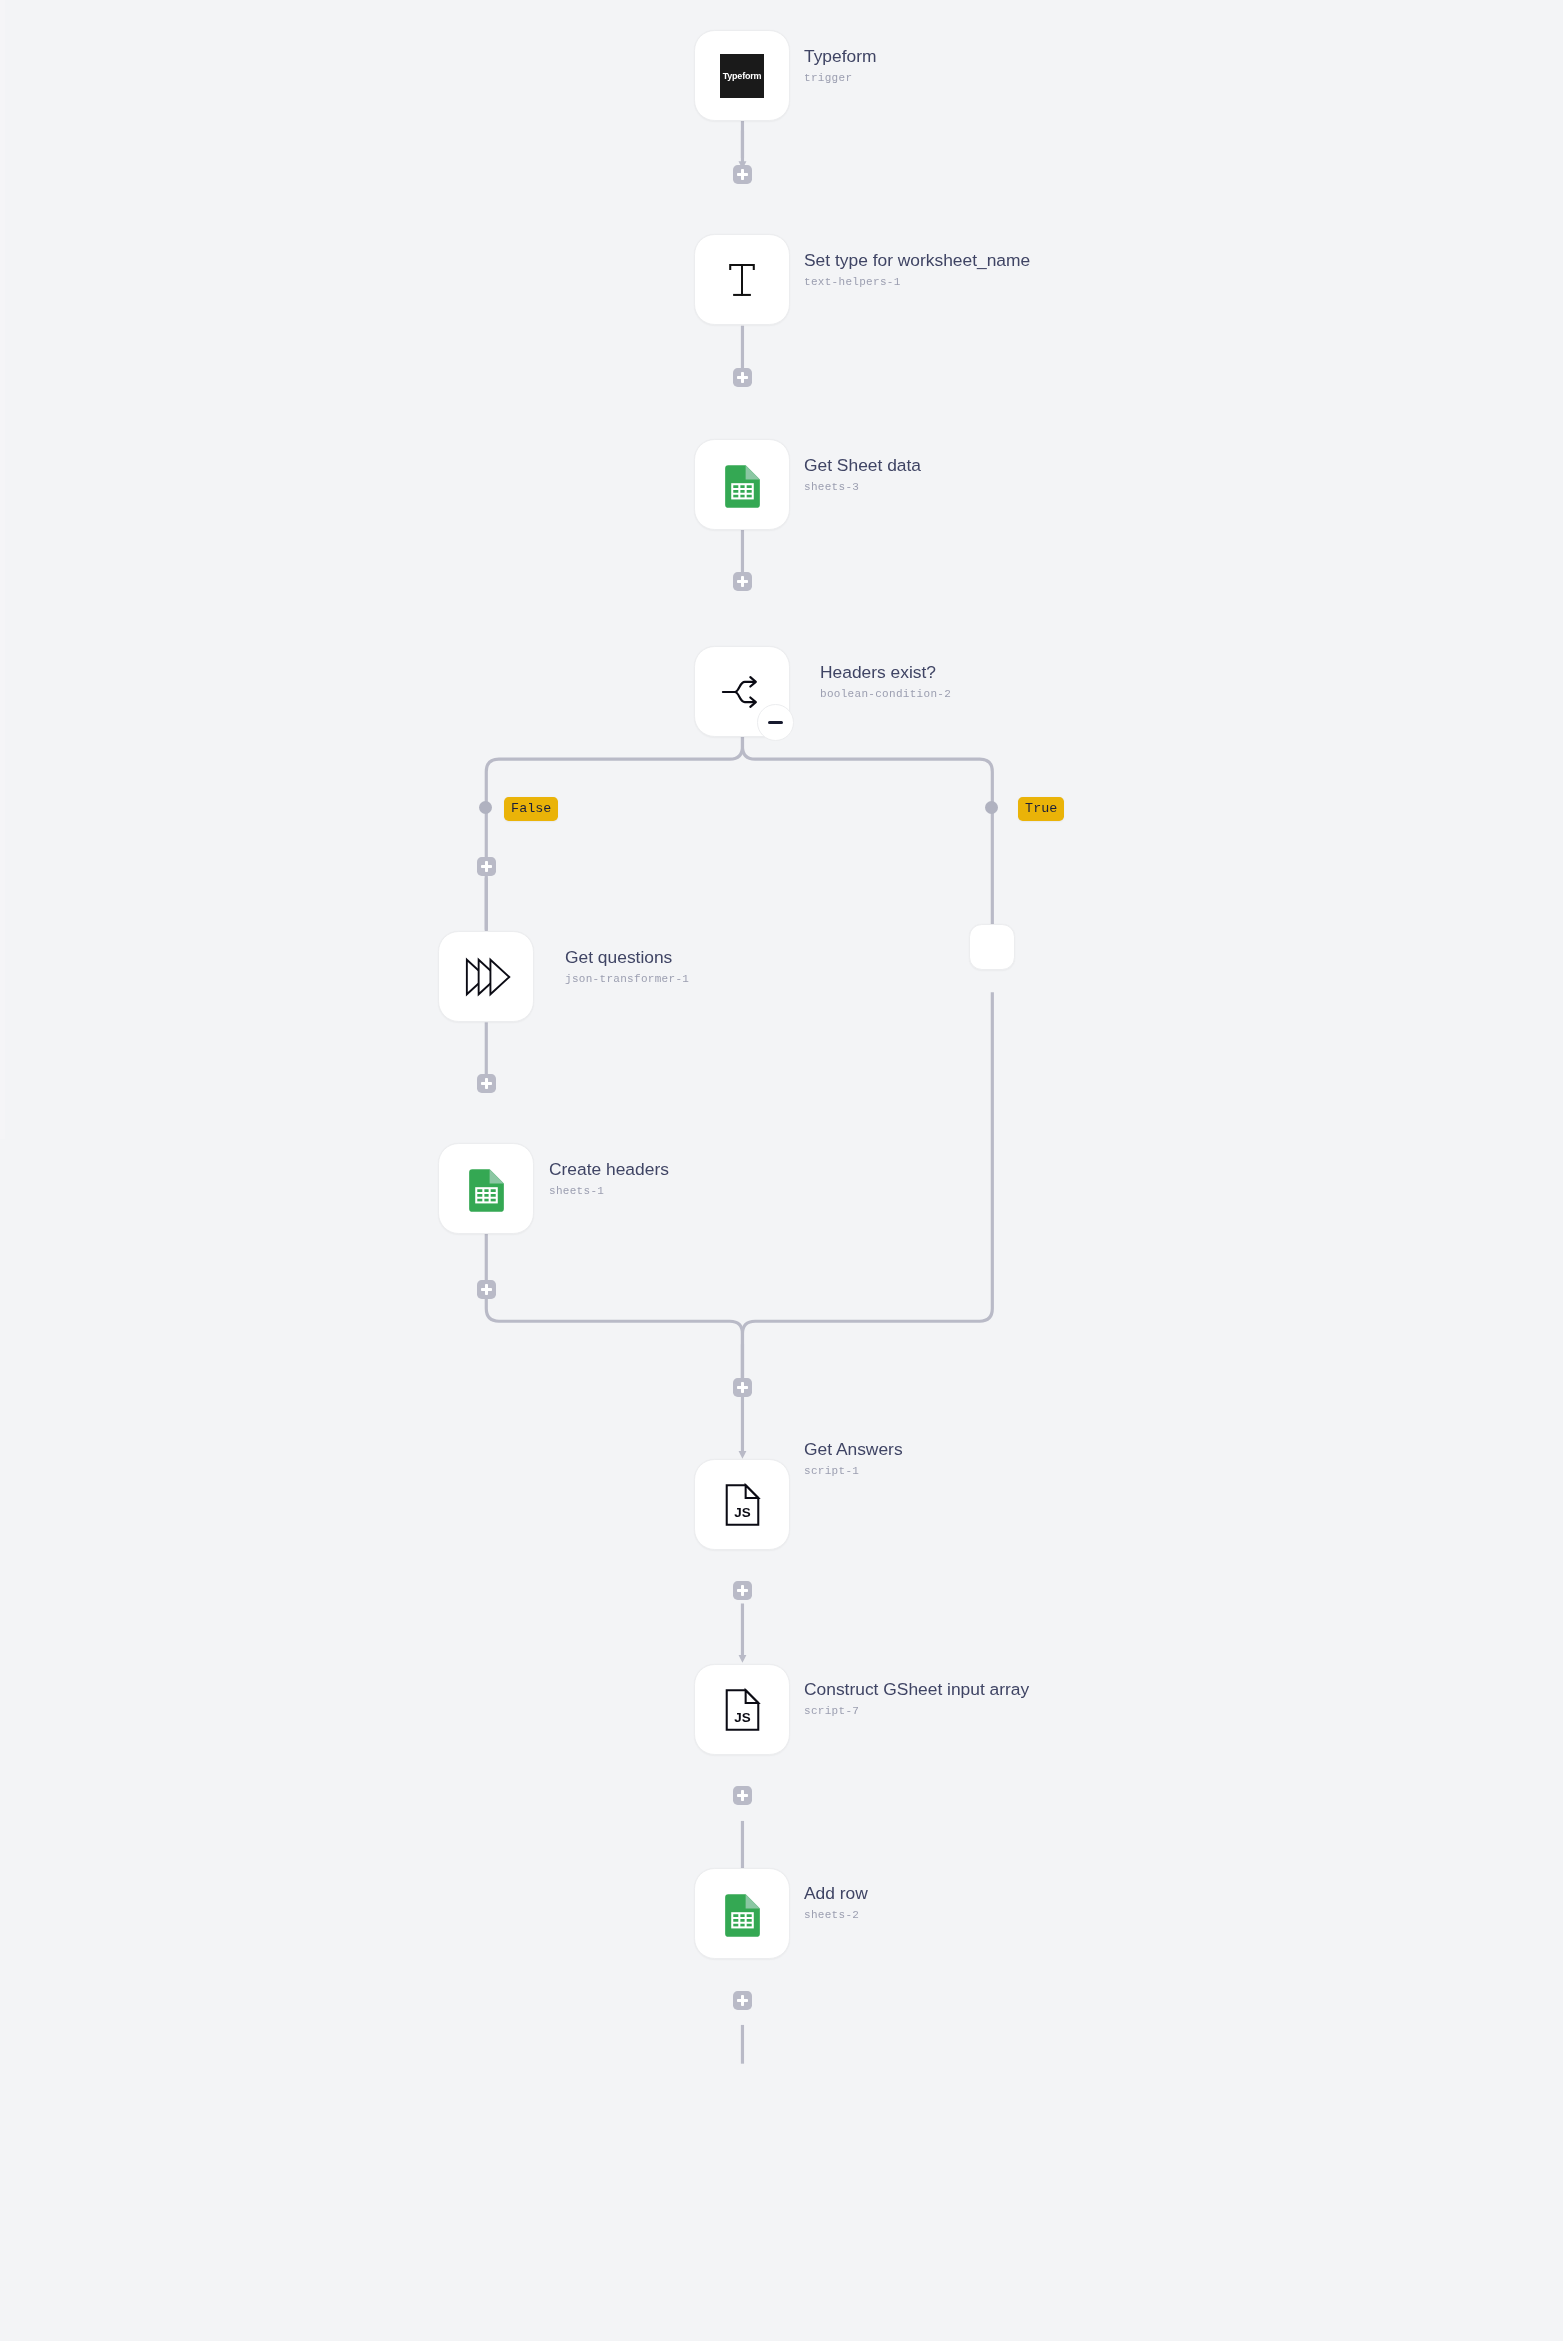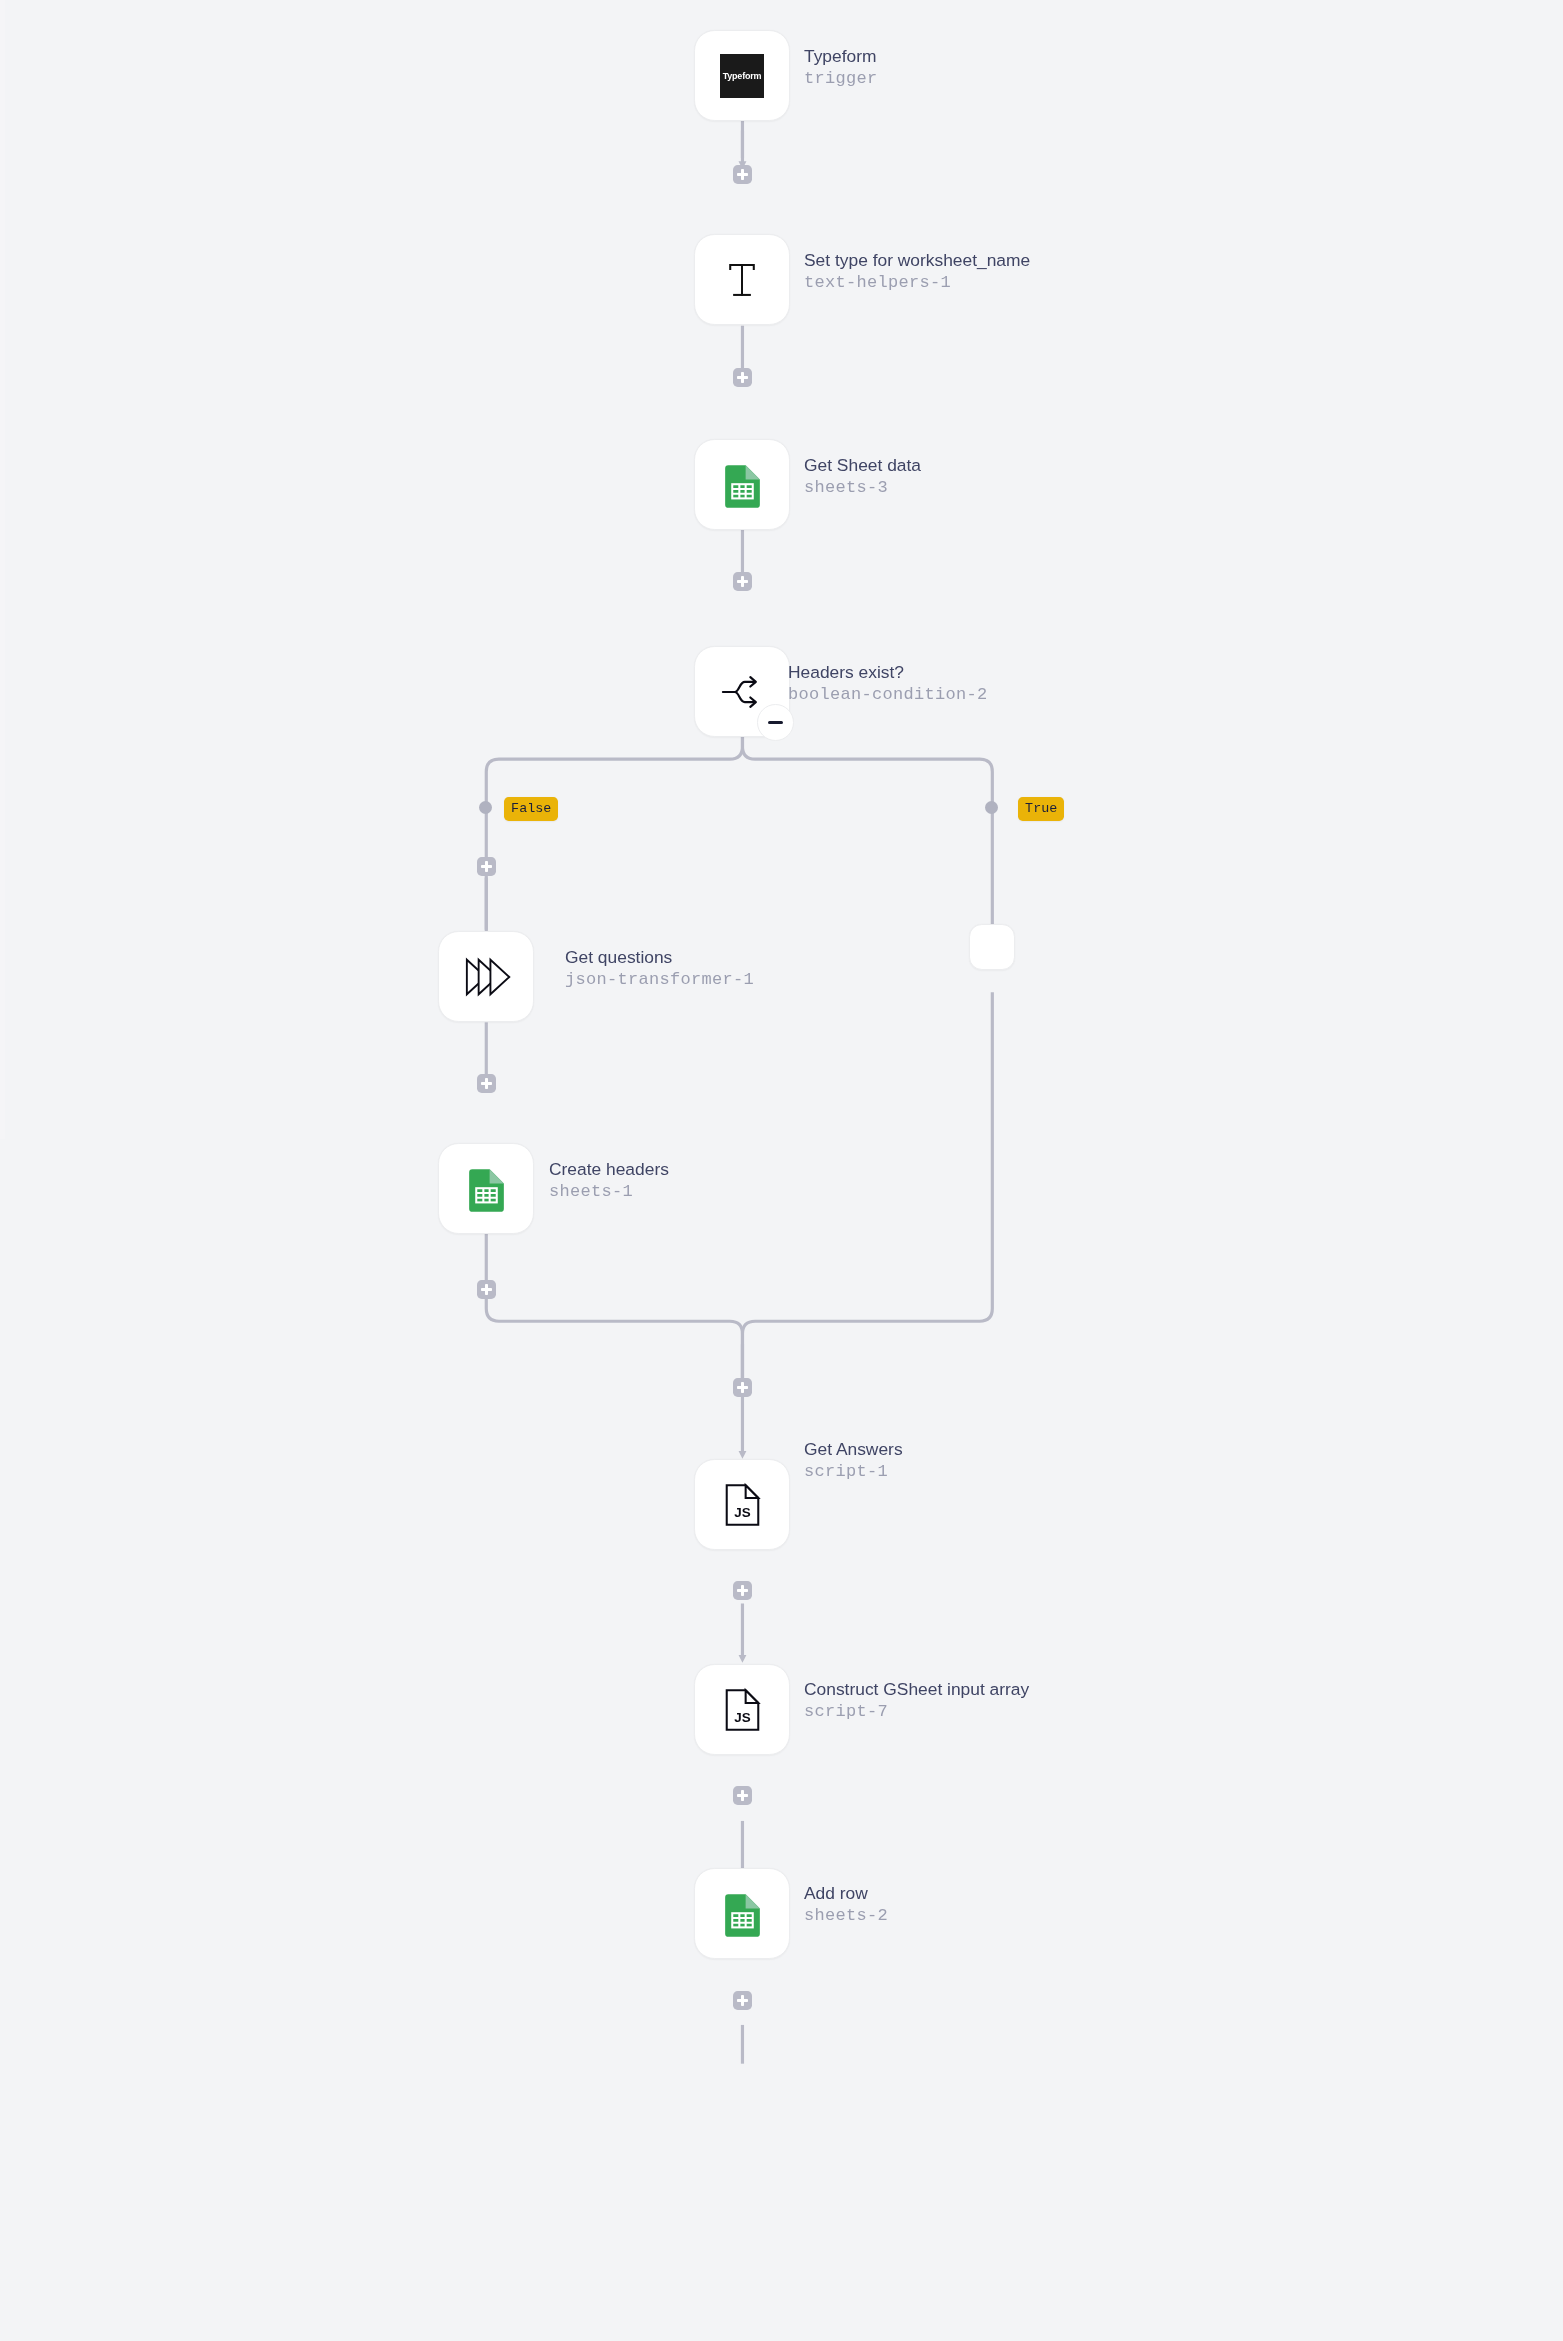--- a/index.html
+++ b/index.html
@@ -91,21 +91,21 @@
     white-space: nowrap;
   }
   .node-title {
     font-size: 17.4px;
     color: #3f4464;
     font-weight: 400;
     line-height: 21.3px;
     font-family: "Liberation Sans", sans-serif;
   }
   .node-sub {
-    font-size: 17px;
+    font-size: 11px;
     color: #9b9eb0;
     line-height: 19px;
     margin-top: 1.6px;
     font-family: "Liberation Mono", monospace;
     letter-spacing: 0.3px;
   }
 
   
   .collapse-badge {
     position: absolute;
@@ -265,21 +265,21 @@
           <path d="M20,25 C26,25 26,38 33,38 L46,38"></path>
           <path d="M40,6 L47,12 L40,18"></path>
           <path d="M40,32 L47,38 L40,44"></path>
         </g>
       </svg>
     </div>
   </div>
   <div class="collapse-badge" style="left:757px; top:704px;">
     <i></i>
   </div>
-  <div class="node-label" style="left:788px; top:662px;">
+  <div class="node-label" style="left:820px; top:662px;">
     <div class="node-title">Headers exist?</div>
     <div class="node-sub">boolean-condition-2</div>
   </div>
 
   <div class="branch-dot" style="left:479px; top:801px;"></div>
   <div class="branch-pill" style="left:504px; top:797px;">False</div>
 
   <div class="branch-dot" style="left:985px; top:801px;"></div>
   <div class="branch-pill" style="left:1018px; top:797px;">True</div>
 

